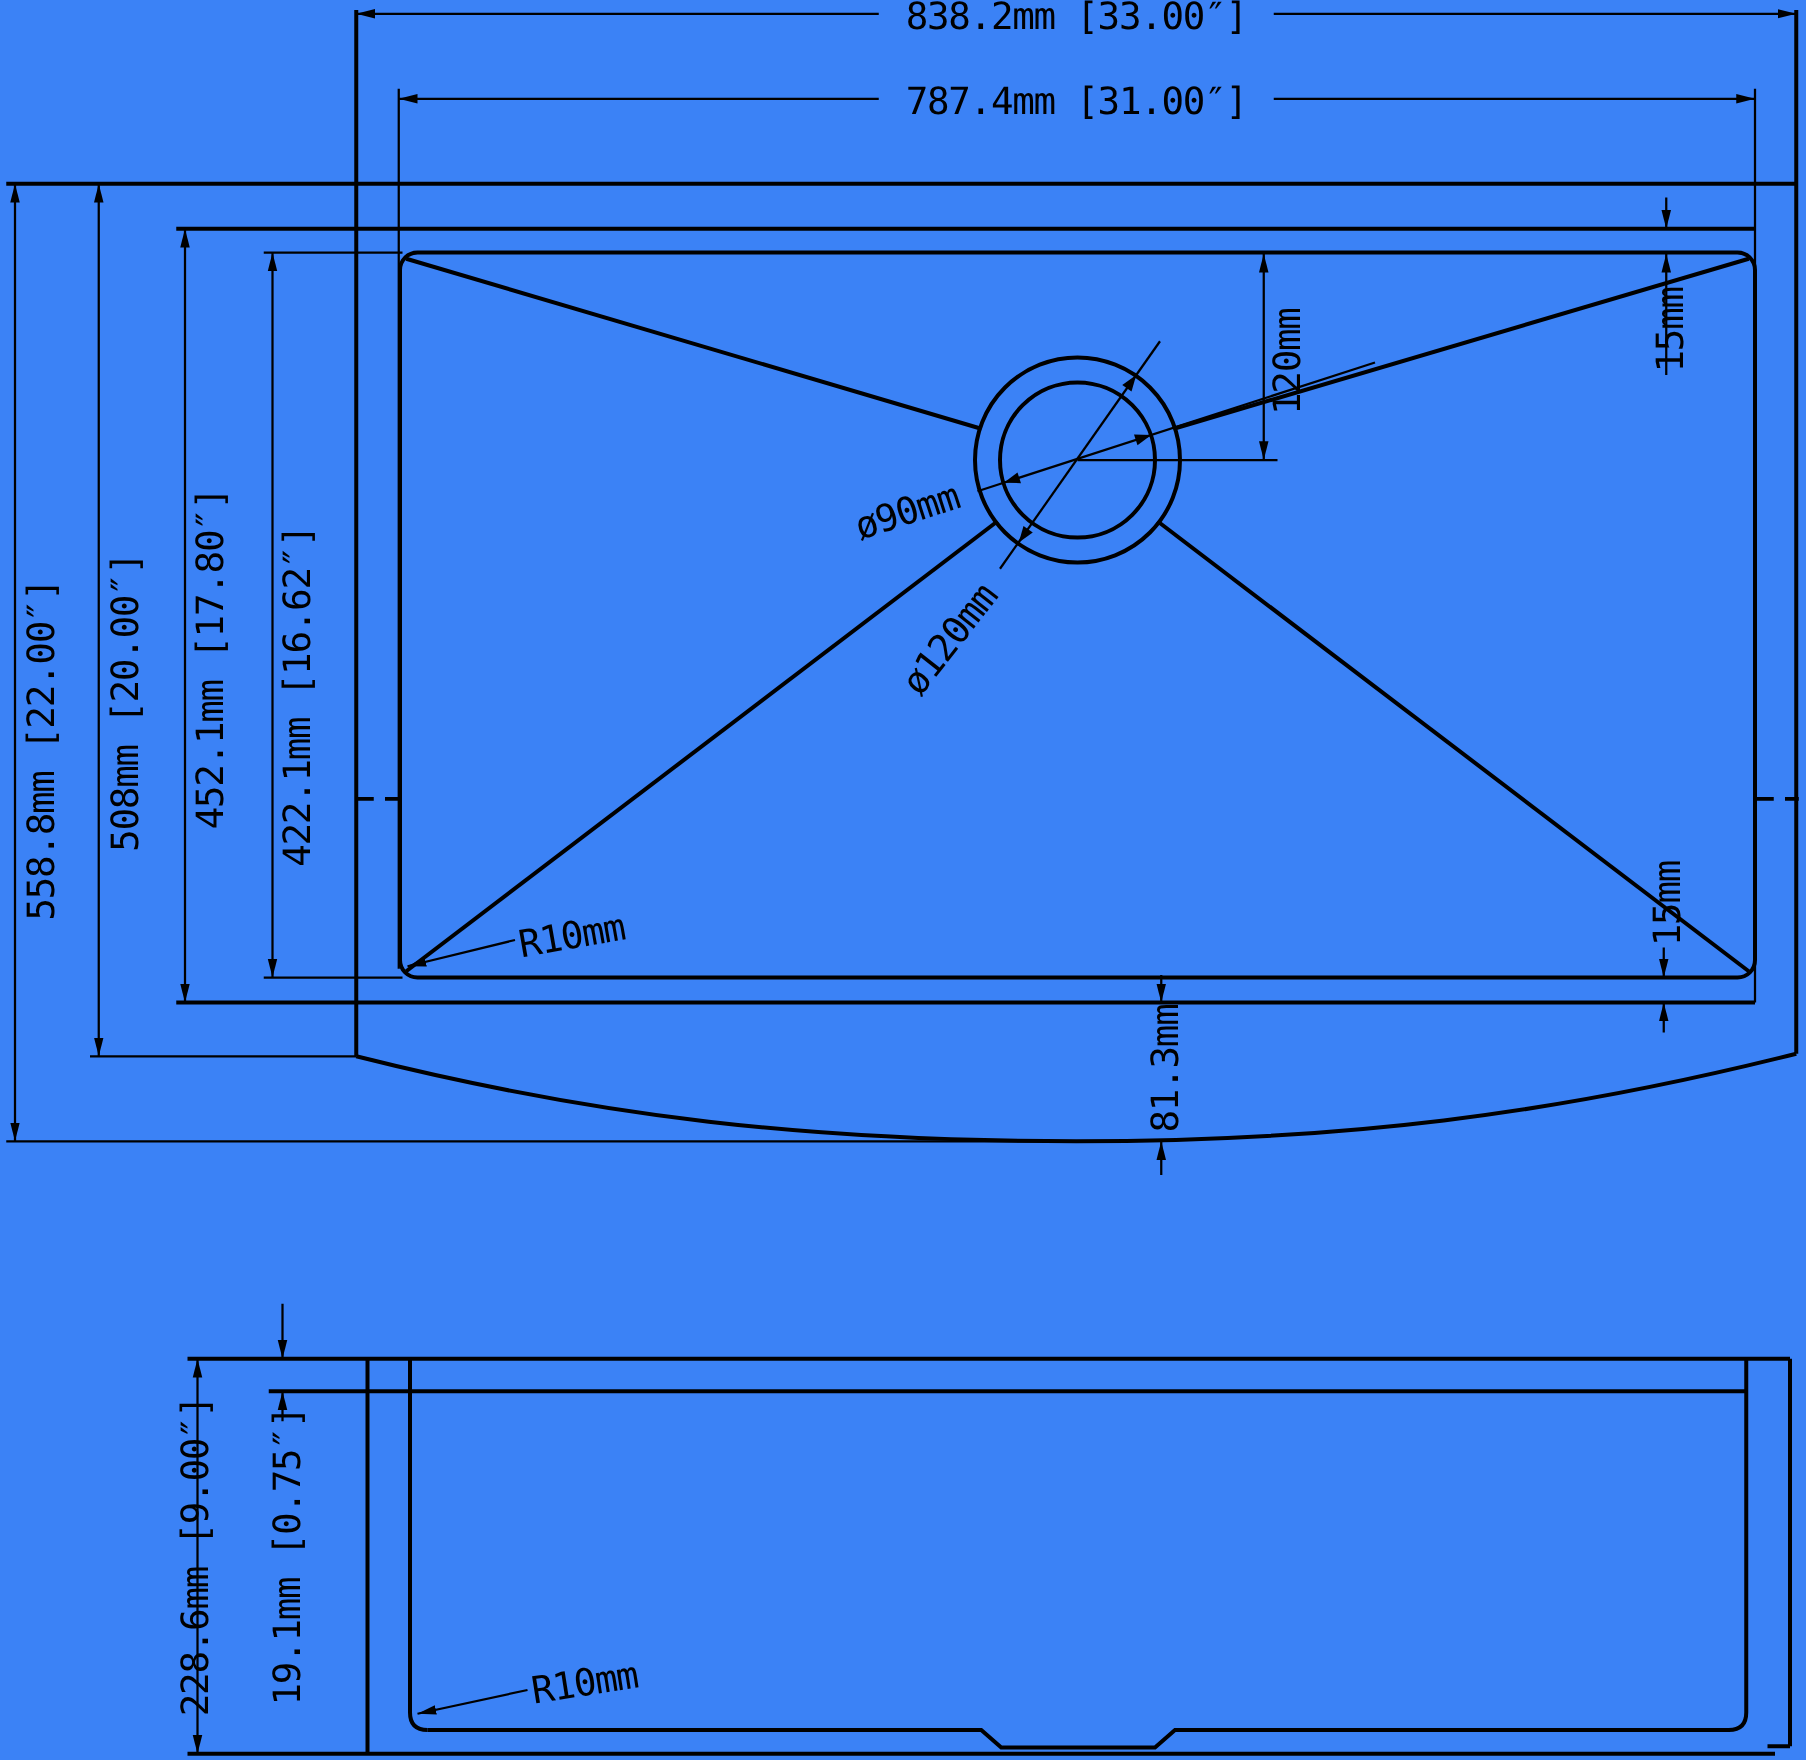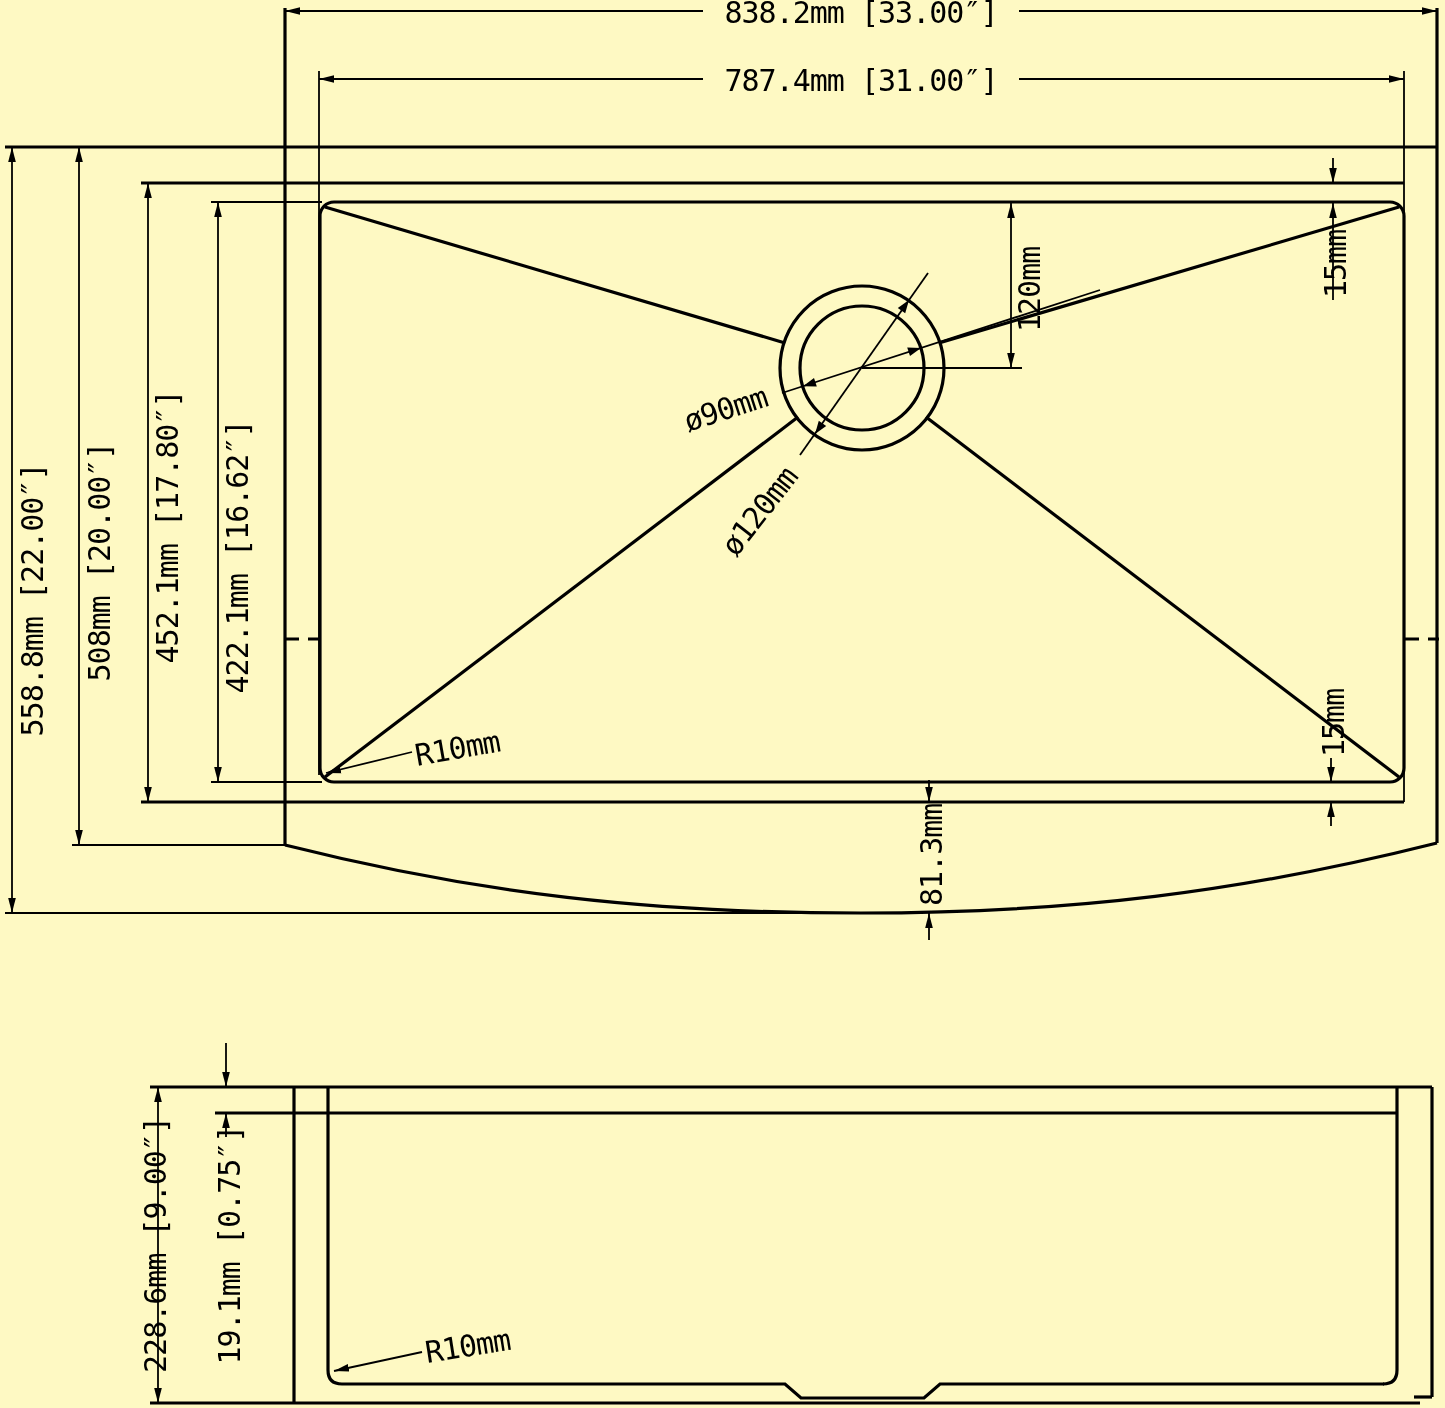--- a/index.html
+++ b/index.html
@@ -4,21 +4,21 @@
 <style>
   html, body {
     margin: 0;
     padding: 0;
     background: #ffffff;
   }
   .page {
     position: relative;
     width: 1445px;
     height: 1408px;
-    background: #fef9c3;
+    background: #3b82f6;
     overflow: hidden;
   }
   svg { display: block; }
   .geo {
     stroke: #000000;
     stroke-width: 3.2;
     fill: none;
     stroke-linecap: butt;
     stroke-linejoin: miter;
   }

